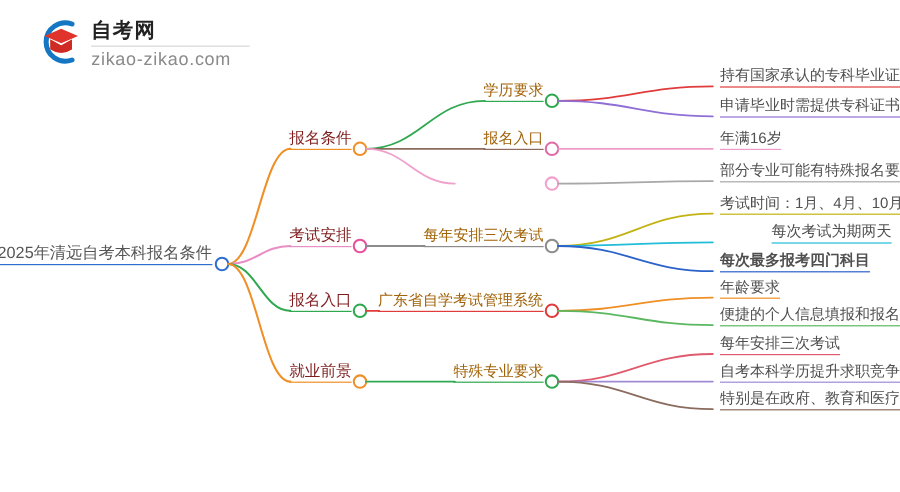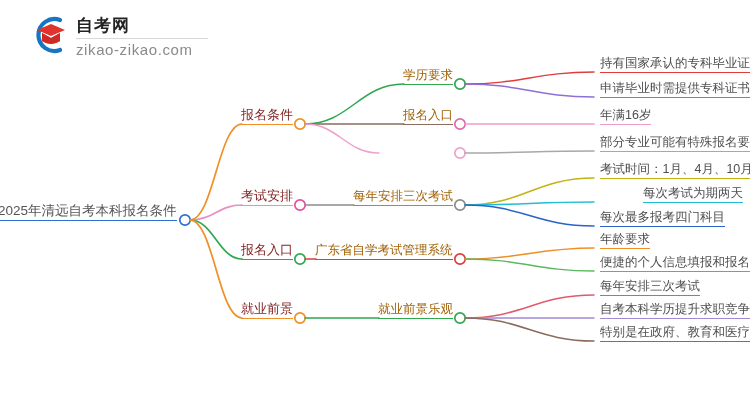--- a/index.html
+++ b/index.html
@@ -103,23 +103,23 @@
     <div class="node lvl2" style="left: 403px; top: 68.5px; border-bottom: 1.5px solid rgb(47, 168, 79);">学历要求</div>
     <div class="node leaf ul" style="left: 600px; top: 56.5px; border-bottom-color: rgb(224, 60, 60);">持有国家承认的专科毕业证书</div>
     <div class="node leaf ul" style="left: 600px; top: 81.5px; border-bottom-color: rgb(143, 111, 214);">申请毕业时需提供专科证书</div>
     <div class="node lvl2" style="left: 403px; top: 108.5px; border-bottom: 1.5px solid rgb(138, 107, 94);">报名入口</div>
     <div class="node leaf ul" style="left: 600px; top: 108.5px; border-bottom-color: rgb(240, 156, 203);">年满16岁</div>
     <div class="node leaf ul" style="left: 600px; top: 135.5px; border-bottom-color: rgb(168, 168, 168);">部分专业可能有特殊报名要求</div>
     <div class="node lvl1" style="left: 241px; top: 189px; border-bottom: 1.5px solid rgb(232, 142, 196);">考试安排</div>
     <div class="node lvl2" style="left: 353px; top: 189.5px; border-bottom: 1.5px solid rgb(140, 140, 140);">每年安排三次考试</div>
     <div class="node leaf ul" style="left: 600px; top: 162.5px; border-bottom-color: rgb(194, 179, 18);">考试时间：1月、4月、10月</div>
     <div class="node leaf ul" style="left: 600px; top: 186.5px; border-bottom-color: rgb(34, 189, 214); margin-left: 43px;">每次考试为期两天</div>
-    <div class="node leaf ul" style="left: 600px; top: 210.5px; border-bottom-color: rgb(43, 98, 201);">每次最多报考四门科目</div>
+    <div class="node leaf ul" style="left: 600px; top: 210.5px; border-bottom-color: rgb(43, 98, 201); font-weight: bold;">每次最多报考四门科目</div>
     <div class="node lvl1" style="left: 241px; top: 243px; border-bottom: 1.5px solid rgb(47, 168, 79);">报名入口</div>
     <div class="node lvl2" style="left: 315px; top: 243.5px; border-bottom: 1.5px solid rgb(224, 60, 60);">广东省自学考试管理系统</div>
     <div class="node leaf ul" style="left: 600px; top: 232.5px; border-bottom-color: rgb(239, 143, 38);">年龄要求</div>
     <div class="node leaf ul" style="left: 600px; top: 255.5px; border-bottom-color: rgb(91, 184, 96);">便捷的个人信息填报和报名流程</div>
     <div class="node lvl1" style="left: 241px; top: 302px; border-bottom: 1.5px solid rgb(239, 143, 38);">就业前景</div>
-    <div class="node lvl2" style="left: 378px; top: 302.5px; border-bottom: 1.5px solid rgb(47, 168, 79);">就业前景乐观</div>
+    <div class="node lvl2" style="left: 378px; top: 302.5px; border-bottom: 1.5px solid rgb(47, 168, 79);">特殊专业要求</div>
     <div class="node leaf ul" style="left: 600px; top: 279.5px; border-bottom-color: rgb(224, 90, 110);">每年安排三次考试</div>
     <div class="node leaf ul" style="left: 600px; top: 302.5px; border-bottom-color: rgb(160, 138, 214);">自考本科学历提升求职竞争力</div>
     <div class="node leaf ul" style="left: 600px; top: 325.5px; border-bottom-color: rgb(138, 107, 94);">特别是在政府、教育和医疗领域</div>
   </div>
 
 </body></html>

